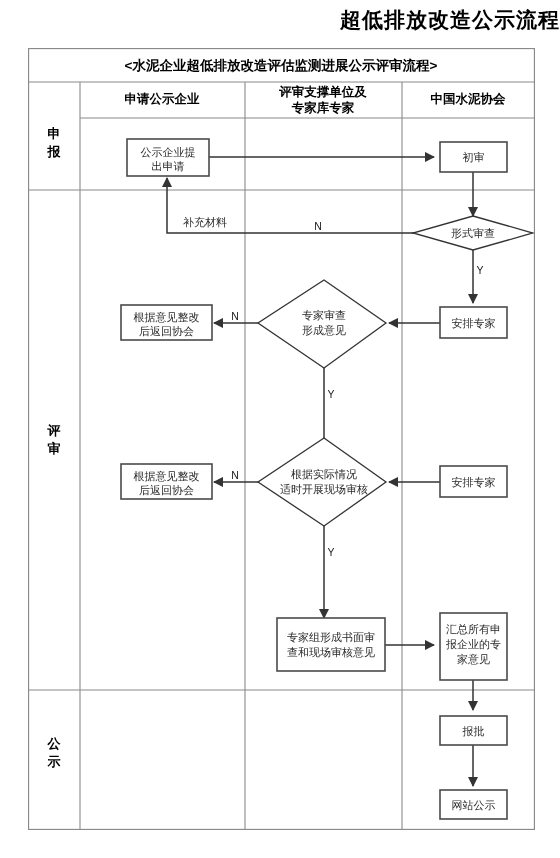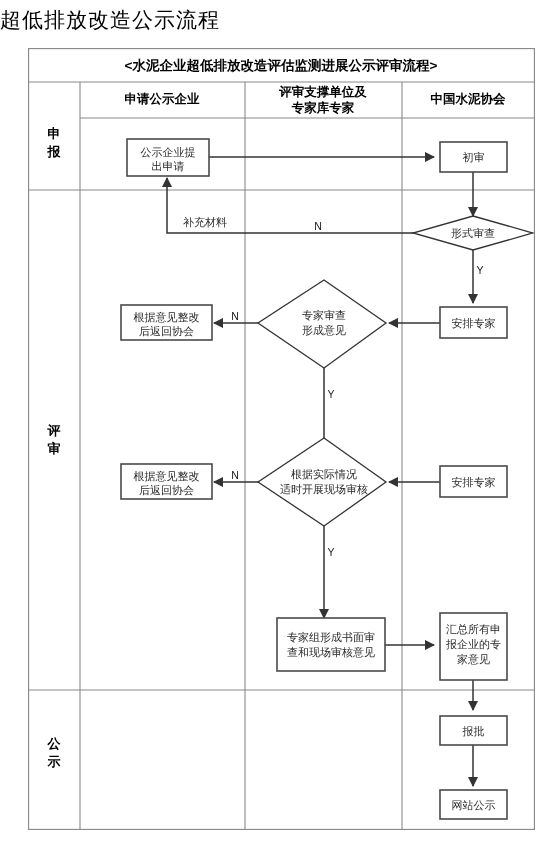--- a/index.html
+++ b/index.html
@@ -7,23 +7,23 @@
     width:560px;height:858px;
     background:#ffffff;
     font-family:"Liberation Sans","DejaVu Sans",sans-serif;
     color:#1a1a1a;
     overflow:hidden;
     position:relative;
   }
   #page-title{
     position:absolute;
     left:0;top:6px;width:560px;
-    text-align:left;
+    text-align:right;
     font-family:"Liberation Serif","DejaVu Serif",serif;
-    font-weight:normal;
+    font-weight:bold;
     font-size:21px;
     letter-spacing:1px;
     color:#000;
   }
   #chart-root{
     position:absolute;
     left:28px;top:48px;
     width:507px;height:771px;
   }
   svg{display:block;}

